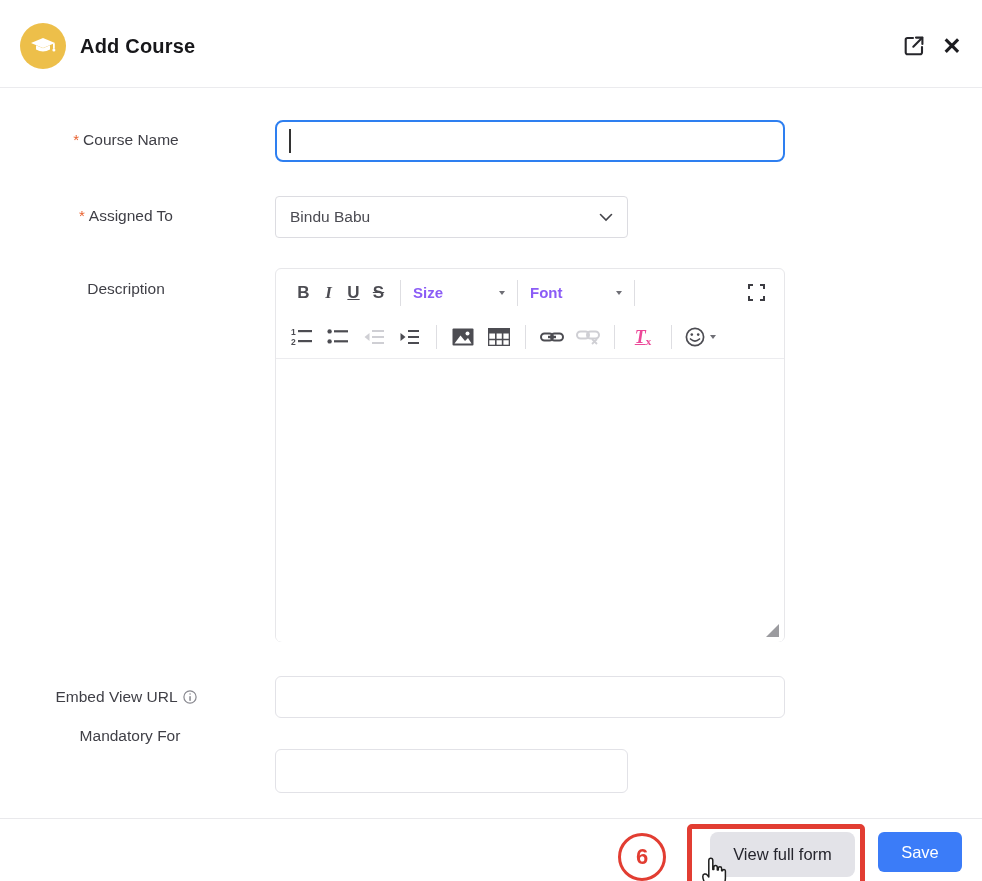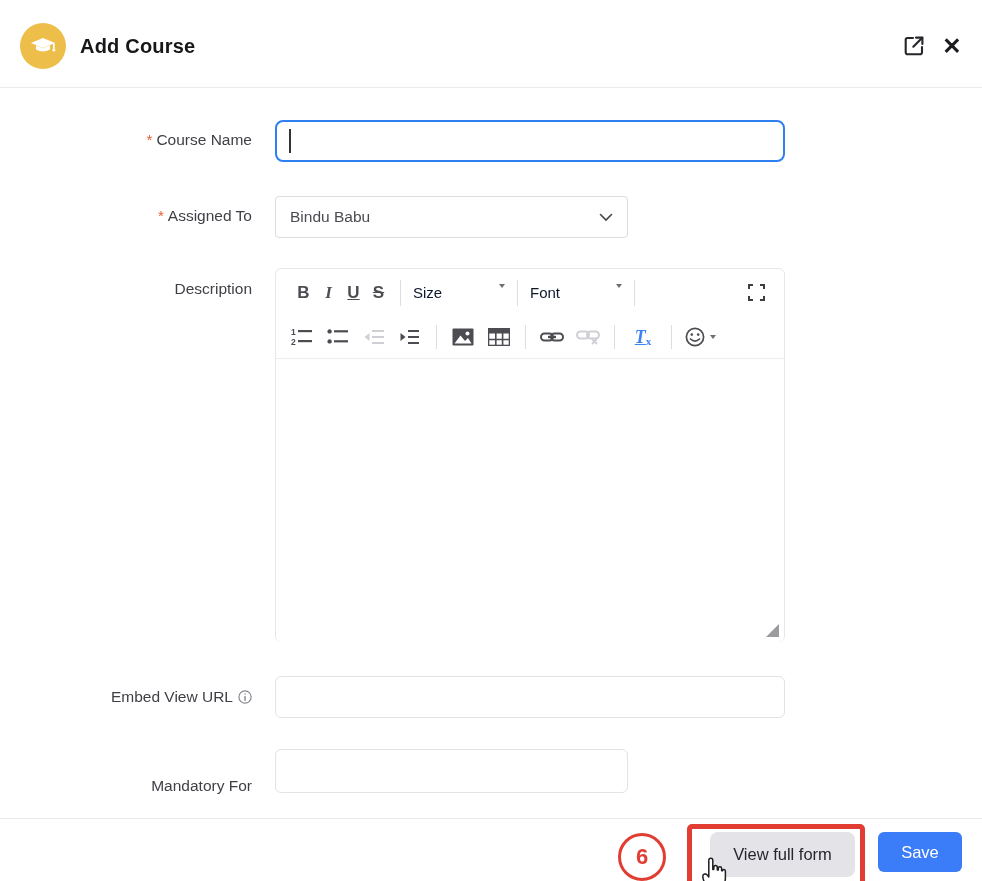--- a/index.html
+++ b/index.html
@@ -9,47 +9,47 @@
 
   
   .header { position:absolute; left:0; top:0; width:982px; height:76px; background:#fff; border-bottom:1px solid #ebebee; }
   .brand-circle { position:absolute; left:20px; top:11px; width:46px; height:46px; border-radius:50%; background:#edbf4a; display:flex; align-items:center; justify-content:center; }
   .hdr-title { position:absolute; left:80px; top:23px; font-size:20px; font-weight:700; color:#17171a; letter-spacing:.2px; }
   .hdr-ic { position:absolute; top:20px; width:28px; height:28px; display:flex; align-items:center; justify-content:center; cursor:pointer; }
   .hdr-pop { left:900px; }
   .hdr-close { left:938px; font-size:23px; font-weight:700; color:#1c1c20; line-height:1; }
 
   
-  .lbl { position:absolute; left:0; width:252px; text-align:right; font-size:15.5px; color:#3f3f46; }
+  .lbl { position:absolute; left:0; width:252px; text-align:center; font-size:15.5px; color:#3f3f46; }
   .req { color:#e8602e; margin-right:4px; font-size:15px; }
   .inp { position:absolute; left:275px; background:#fff; border:1px solid #e2e2e7; border-radius:6px; font-size:15px; color:#3f3f46; padding:0 13px; outline:none; font-family:"Liberation Sans",sans-serif; }
   .inp-course { top:108px; width:510px; height:42px; border:2px solid #2e7ff0; border-radius:8px; }
   .caret-bar { position:absolute; left:289px; top:117px; width:1.5px; height:24px; background:#333; }
   .select { position:absolute; left:275px; top:184px; width:353px; height:42px; border:1px solid #dcdce1; border-radius:4px; background:#fff; display:flex; align-items:center; justify-content:space-between; padding:0 14px; cursor:pointer; }
   .select-val { font-size:15.5px; color:#4b4b52; }
   .inp-embed { top:664px; width:510px; height:42px; }
   .inp-mand { top:737px; width:353px; height:44px; }
   .info-ic { display:inline-block; vertical-align:-2px; margin-left:5px; }
 
   
   .editor { position:absolute; left:275px; top:256px; width:510px; height:374px; border:1px solid #e7e7ea; border-radius:6px; background:#fff; }
   .tb-row1 { display:flex; align-items:center; height:47px; padding:0 15px; }
   .tb-row2 { display:flex; align-items:center; height:43px; padding:0 13px; border-bottom:1px solid #ececef; gap:10px; }
   .tb-letter { width:25px; text-align:center; font-weight:700; font-size:17px; color:#4c4c52; cursor:pointer; }
   .tb-i { font-family:"Liberation Serif",serif; font-style:italic; }
   .tb-u { text-decoration:underline; }
   .tb-s { text-decoration:line-through; }
   .tb-sep { width:1px; height:26px; background:#dedee2; margin:0 9px; }
   .tb-sep2 { width:1px; height:24px; background:#dedee2; margin:0 3px; }
-  .tb-select { width:98px; display:flex; align-items:flex-start; justify-content:space-between; color:#0f172a; font-size:15px; cursor:pointer; padding:0 3px; }
+  .tb-select { width:98px; display:flex; align-items:center; justify-content:space-between; color:#8b5cf6; font-size:15px; cursor:pointer; padding:0 3px;font-weight:bold; }
   .caret-down { width:0; height:0; border-left:3.5px solid transparent; border-right:3.5px solid transparent; border-top:4.5px solid #6e6e75; }
   .tb-spacer { flex:1; }
   .tb-btn { width:26px; height:26px; display:flex; align-items:center; justify-content:center; cursor:pointer; }
   .tb-btn.disabled { cursor:default; }
-  .tx-btn { font-family:"Liberation Serif",serif; color:#3b82f6; cursor:pointer; width:30px; text-align:center; }
+  .tx-btn { font-family:"Liberation Serif",serif; color:#ec4899; cursor:pointer; width:30px; text-align:center; }
   .tx-main { font-style:italic; font-weight:700; font-size:18px; text-decoration:underline; }
   .tx-sub { font-size:11px; font-weight:700; vertical-align:-2px; }
   .emoji-wrap { display:flex; align-items:center; gap:5px; cursor:pointer; }
   .editor-body { position:relative; height:283px; background:#fff; border-radius:0 0 6px 6px; }
   .resize-handle { position:absolute; right:5px; bottom:5px; width:0; height:0; border-left:13px solid transparent; border-bottom:13px solid #9b9b9f; cursor:nwse-resize; }
 
   
   .footer-line { position:absolute; left:0; top:806px; width:982px; height:1px; background:#e9e9ec; }
   .bottom-line { position:absolute; left:0; top:877px; width:982px; height:1px; background:#d9d9dd; }
   .annot-circle { position:absolute; left:618px; top:821px; width:48px; height:48px; border:3px solid #e23d32; border-radius:50%; color:#e23d32; font-size:22px; font-weight:600; display:flex; align-items:center; justify-content:center; }
@@ -222,21 +222,21 @@
     <span>Embed View URL</span><span class="info-ic">
       <svg width="14" height="14" viewBox="0 0 14 14" fill="none">
         <circle cx="7" cy="7" r="6.1" stroke="#88888f" stroke-width="1.2"></circle>
         <rect x="6.3" y="3.2" width="1.5" height="1.5" rx="0.7" fill="#88888f"></rect>
         <rect x="6.3" y="6" width="1.5" height="5" rx="0.7" fill="#88888f"></rect>
       </svg>
     </span>
   </div>
   <input class="inp inp-embed" type="text" value="" style="">
 
-  <div class="lbl" style="top:765px;padding-left:8px;">Mandatory For</div>
+  <div class="lbl" style="top:715px;padding-left:8px;">Mandatory For</div>
   <input class="inp inp-mand" type="text" value="" style="">
 
   <div class="footer-line"></div>
   <div class="annot-circle">6</div>
   <div class="annot-box"></div>
   <button class="btn-view">View full form</button>
   <button class="btn-save">Save</button>
   <div class="hand-cursor">
     <svg width="30" height="37" viewBox="0 0 30 37">
       <path d="M8.2 35 C6.6 32 3.8 27 3.8 23.5 C3.8 20.8 6.8 20.2 8.3 22.1 L9.8 24 V7.5 C9.8 4.6 13.8 4.6 13.8 7.5 V16.5 H14.8 V14.5 C14.8 11.9 18.3 11.9 18.3 14.5 V17 H19.3 V15.5 C19.3 13.2 22.6 13.2 22.6 15.5 V17.8 H23.6 C23.6 16 26.4 16.1 26.4 18.1 V25 C26.4 30.5 23.2 35 18.3 35 Z" fill="#ffffff" stroke="#1e1e1e" stroke-width="1.5" stroke-linejoin="round"></path>

